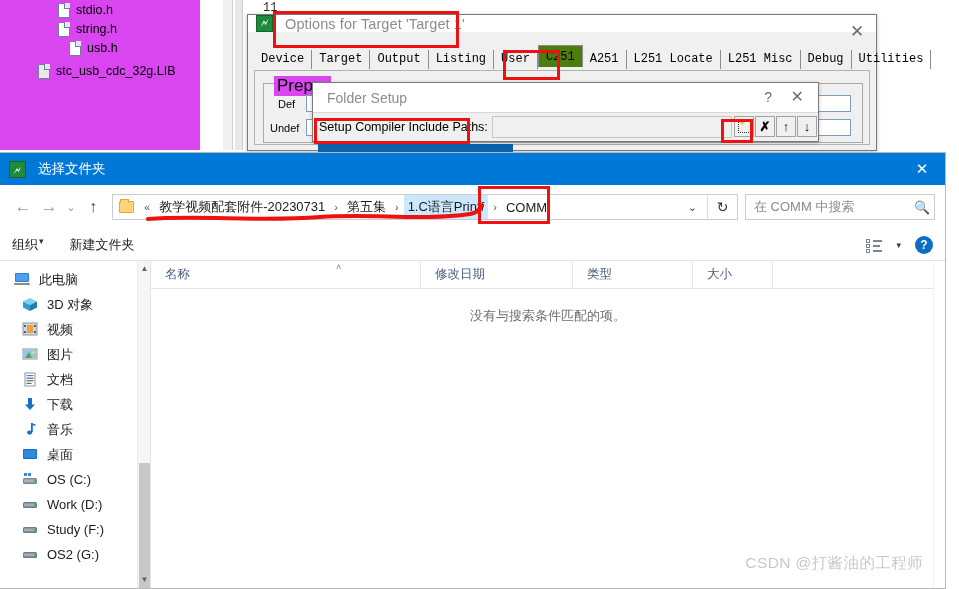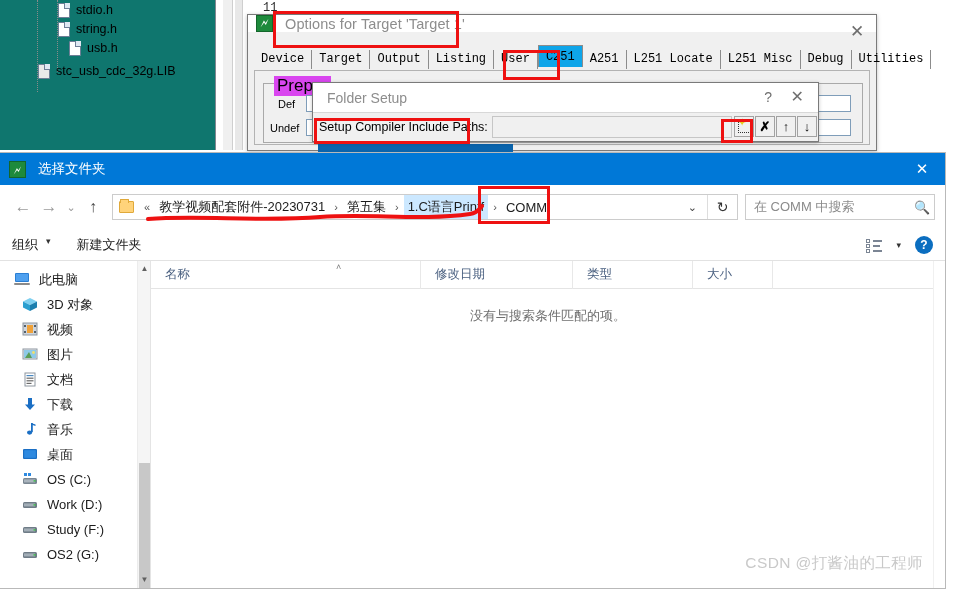--- a/index.html
+++ b/index.html
@@ -9,21 +9,21 @@
     position: relative;
     background: #ffffff;
     font-family: "Liberation Sans", sans-serif;
     overflow: hidden;
     -webkit-font-smoothing: antialiased;
   }
 
   
   #ide-bg { position:absolute; inset:0; background:#ffffff; }
 
-  .proj-tree { position:absolute; left:0; top:0; width:216px; height:150px; background:#0f766e; border-right:1px solid #828790; }
+  .proj-tree { position:absolute; left:0; top:0; width:200px; height:150px; background:#d946ef; border-right:1px solid #828790; }
   .tree-row { position:absolute; display:flex; align-items:center; gap:6px; font-size:12.5px; color:#000; white-space:nowrap; }
   .tree-dots { position:absolute; border-left:1px dotted #8a8a8a; }
   .ficon { width:13px; height:16px; position:relative; display:inline-block; }
   .ficon::before {
     content:""; position:absolute; left:1px; top:1px; width:10px; height:13px;
     background:#fff; border:1px solid #6e7e96; border-radius:1px;
   }
   .ficon::after {
     content:""; position:absolute; left:7px; top:1px; width:5px; height:5px;
     background:#dfe7f2; border-left:1px solid #6e7e96; border-bottom:1px solid #6e7e96;
@@ -62,21 +62,21 @@
   }
   #keil-tabs {
     position:absolute; left:6px; top:34px; right:6px; height:20px;
     display:flex; align-items:flex-end;
   }
   .ktab {
     font-family:"Liberation Mono", monospace; font-size:12px; color:#000;
     padding:2px 7px 2px 7px; border-right:1px solid #8c8c8c; white-space:nowrap;
     background:transparent; line-height:15px;
   }
-  .ktab.active { background:#0ea5e9; border:1px solid #8c8c8c; border-bottom:none; position:relative; top:-2px; padding-top:4px; }
+  .ktab.active { background:#4d7c0f; border:1px solid #8c8c8c; border-bottom:none; position:relative; top:-2px; padding-top:4px; }
   #keil-body { position:absolute; left:6px; top:55px; right:6px; bottom:5px; background:#f0f0f0; border:1px solid #b3b3b3; }
   .group-box {
     position:absolute; left:8px; top:12px; width:600px; height:60px;
     border:1px solid #a9a9a9;
   }
   .group-label {
     position:absolute; left:10px; top:-8px; background:#d946ef; padding:0 3px;
     font-family:"Liberation Sans", sans-serif; font-size:17px; color:#000;
   }
   .fld-label { position:absolute; font-family:"Liberation Sans", sans-serif; font-size:11px; color:#000; }
@@ -181,21 +181,21 @@
     width:190px; height:26px; background:#fff; border:1px solid #ccc;
     margin-left:7px; display:flex; align-items:center; flex:0 0 auto;
   }
   #search-ph { flex:1; font-size:13px; color:#8b8b8b; padding-left:8px; white-space:nowrap; }
   #search-icon { width:24px; text-align:center; color:#3a3a3a; font-size:13px; }
 
   #exp-toolbar {
     height:32px; background:#fff; border-bottom:1px solid #e2e2e2;
     display:flex; align-items:center; padding:0 12px; position:relative;
   }
-  .tb-item { font-size:13px; color:#1a1a1a; margin-right:26px; display:flex; align-items:flex-start; gap:8px; }
+  .tb-item { font-size:13px; color:#1a1a1a; margin-right:26px; display:flex; align-items:flex-start; gap:1px; }
   .tb-caret { font-size:9px; color:#333; }
   .tb-right { position:absolute; right:12px; top:0; height:32px; display:flex; align-items:center; gap:14px; }
   .viewicon { width:16px; height:12px; position:relative; }
   .viewicon .lr { position:absolute; left:7px; height:2px; background:#7b8594; }
   .viewicon .dot { position:absolute; left:0; width:4px; height:4px; border:1px solid #7b8594; }
   #help-circle {
     width:18px; height:18px; border-radius:50%; background:#0b6ec0; color:#fff;
     font-size:12px; display:flex; align-items:center; justify-content:center; font-weight:bold;
   }
 

